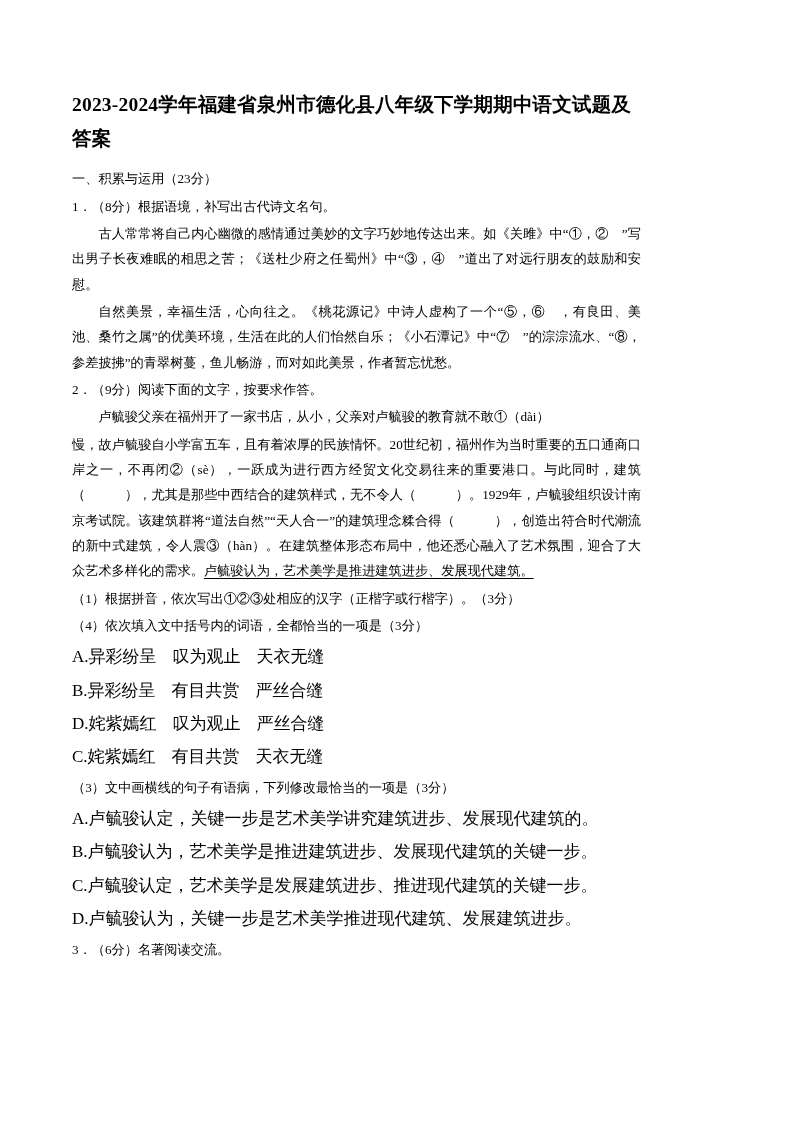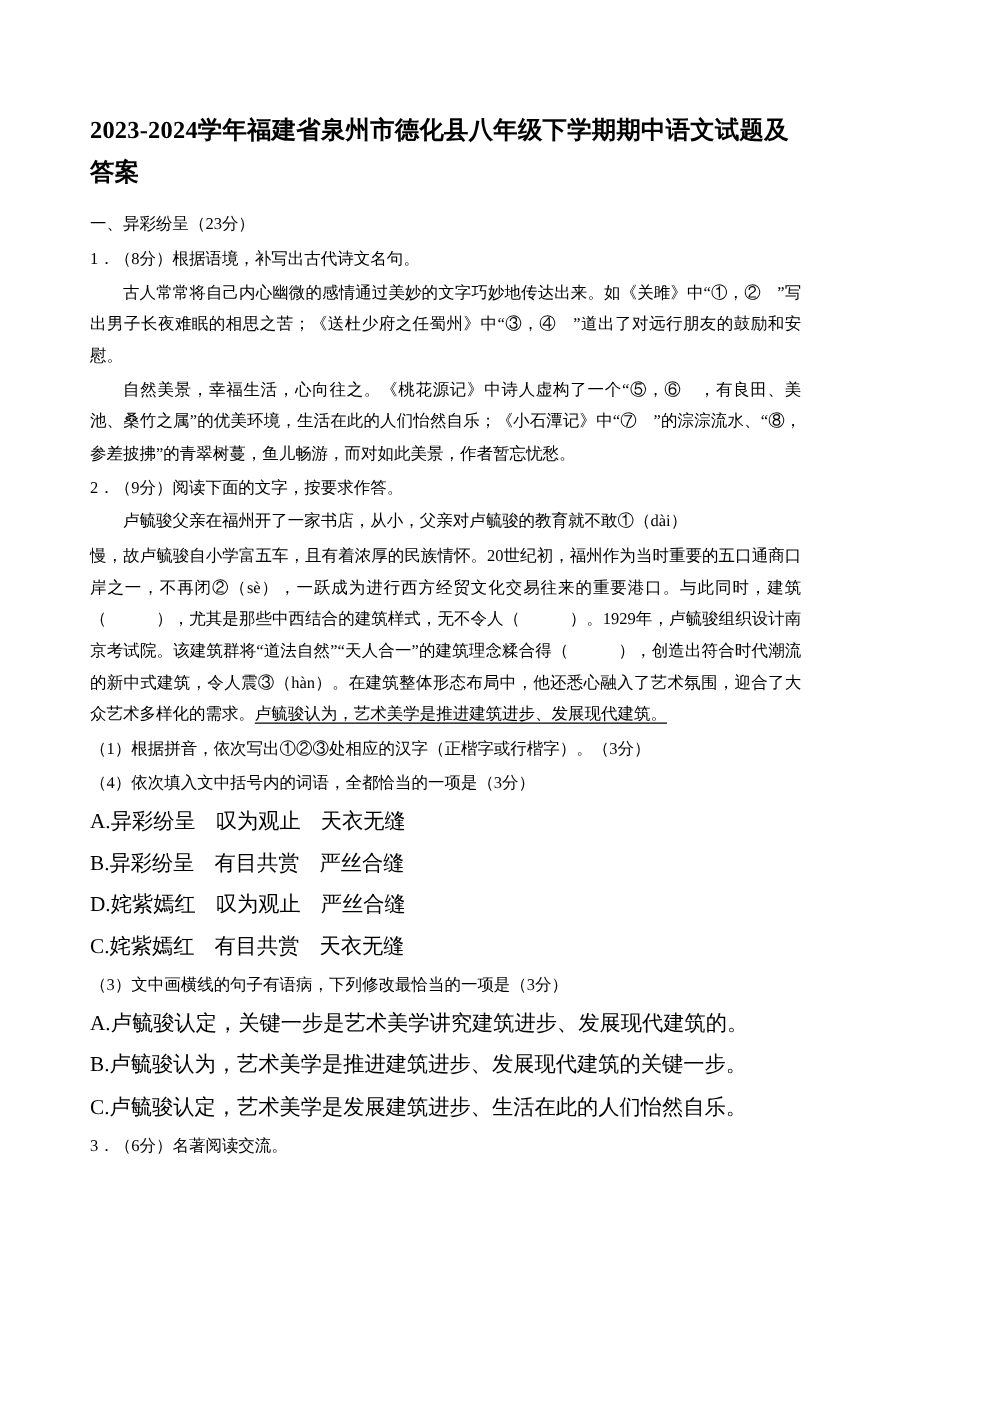--- a/index.html
+++ b/index.html
@@ -57,21 +57,21 @@
     height: 2px;
   }
 </style>
 </head>
 <body>
 
 <div class="page">
 
   <h1 class="doc-title">2023-2024学年福建省泉州市德化县八年级下学期期中语文试题及答案</h1>
 
-  <p class="para">一、异彩纷呈（23分）</p>
+  <p class="para">一、积累与运用（23分）</p>
 
   <p class="para">1．（8分）根据语境，补写出古代诗文名句。</p>
   <p class="para indent2">古人常常将自己内心幽微的感情通过美妙的文字巧妙地传达出来。如《关雎》中“①，②　”写出男子长夜难眠的相思之苦；《送杜少府之任蜀州》中“③，④　”道出了对远行朋友的鼓励和安慰。</p>
   <p class="para indent2">自然美景，幸福生活，心向往之。《桃花源记》中诗人虚构了一个“⑤，⑥　，有良田、美池、桑竹之属”的优美环境，生活在此的人们怡然自乐；《小石潭记》中“⑦　”的淙淙流水、“⑧，参差披拂”的青翠树蔓，鱼儿畅游，而对如此美景，作者暂忘忧愁。</p>
 
   <p class="para">2．（9分）阅读下面的文字，按要求作答。</p>
   <p class="para indent2">卢毓骏父亲在福州开了一家书店，从小，父亲对卢毓骏的教育就不敢①（dài）</p>
   <p class="para"><span>慢，故卢毓骏自小学富五车，且有着浓厚的民族情怀。20世纪初，福州作为当时重要的五口通商口岸之一，不再闭②（sè），一跃成为进行西方经贸文化交易往来的重要港口。与此同时，建筑（　　　），尤其是那些中西结合的建筑样式，无不令人（　　　）。1929年，卢毓骏组织设计南京考试院。该建筑群将“道法自然”“天人合一”的建筑理念糅合得（　　　），创造出符合时代潮流的新中式建筑，令人震③（hàn）。在建筑整体形态布局中，他还悉心融入了艺术氛围，迎合了大众艺术多样化的需求。</span><span class="uline">卢毓骏认为，艺术美学是推进建筑进步、发展现代建筑。</span></p>
 
   <p class="para">（1）根据拼音，依次写出①②③处相应的汉字（正楷字或行楷字）。（3分）</p>
@@ -83,19 +83,20 @@
 
   <p class="opt"><span>D.</span><span>姹紫嫣红</span><span class="gap"></span><span>叹为观止</span><span class="gap"></span><span>严丝合缝</span></p>
 
   <p class="opt"><span>C.</span><span>姹紫嫣红</span><span class="gap"></span><span>有目共赏</span><span class="gap"></span><span>天衣无缝</span></p>
 
   <div class="sec-gap"></div>
 
   <p class="para">（3）文中画横线的句子有语病，下列修改最恰当的一项是（3分）</p>
   <p class="opt">A.卢毓骏认定，关键一步是艺术美学讲究建筑进步、发展现代建筑的。</p>
   <p class="opt">B.卢毓骏认为，艺术美学是推进建筑进步、发展现代建筑的关键一步。</p>
-  <p class="opt">C.卢毓骏认定，艺术美学是发展建筑进步、生活在此的人们怡然自乐。</p>
+  <p class="opt">C.卢毓骏认定，艺术美学是发展建筑进步、推进现代建筑的关键一步。</p>
+  <p class="opt">D.卢毓骏认为，关键一步是艺术美学推进现代建筑、发展建筑进步。</p>
 
   <div class="sec-gap"></div>
 
   <p class="para">3．（6分）名著阅读交流。</p>
 
 </div>
 
 </body></html>

